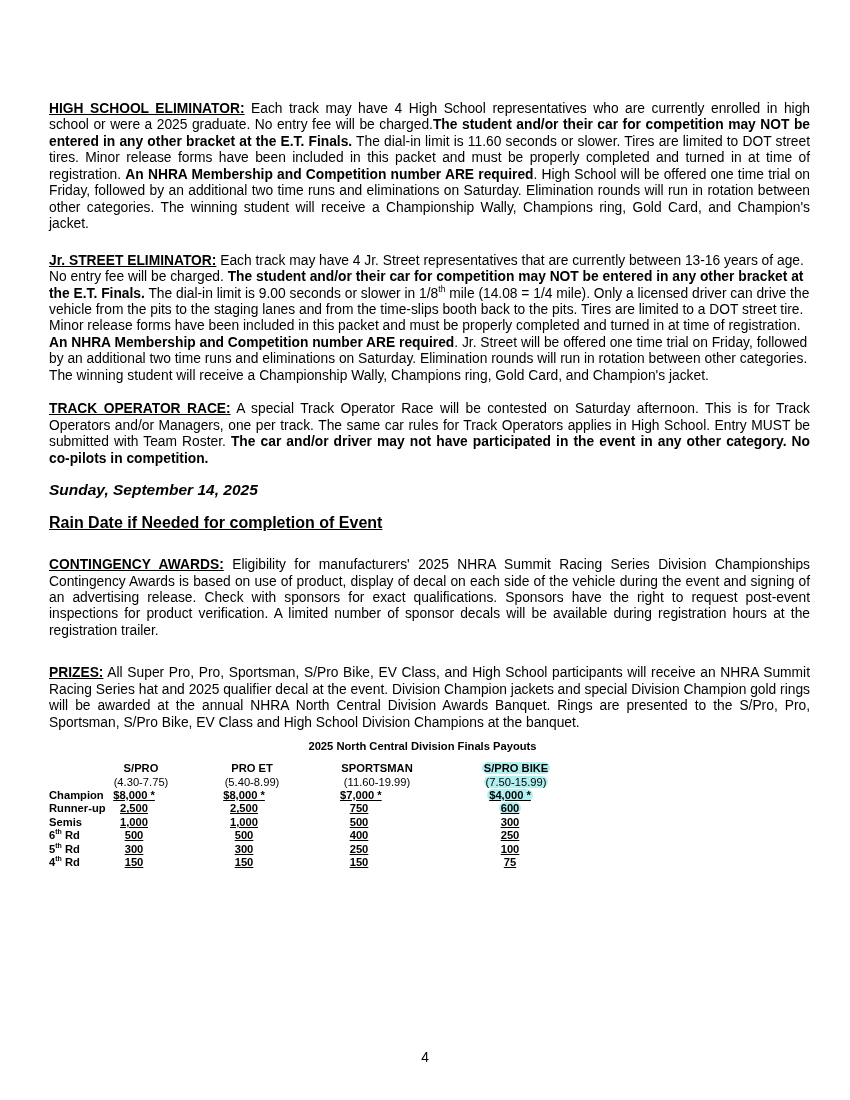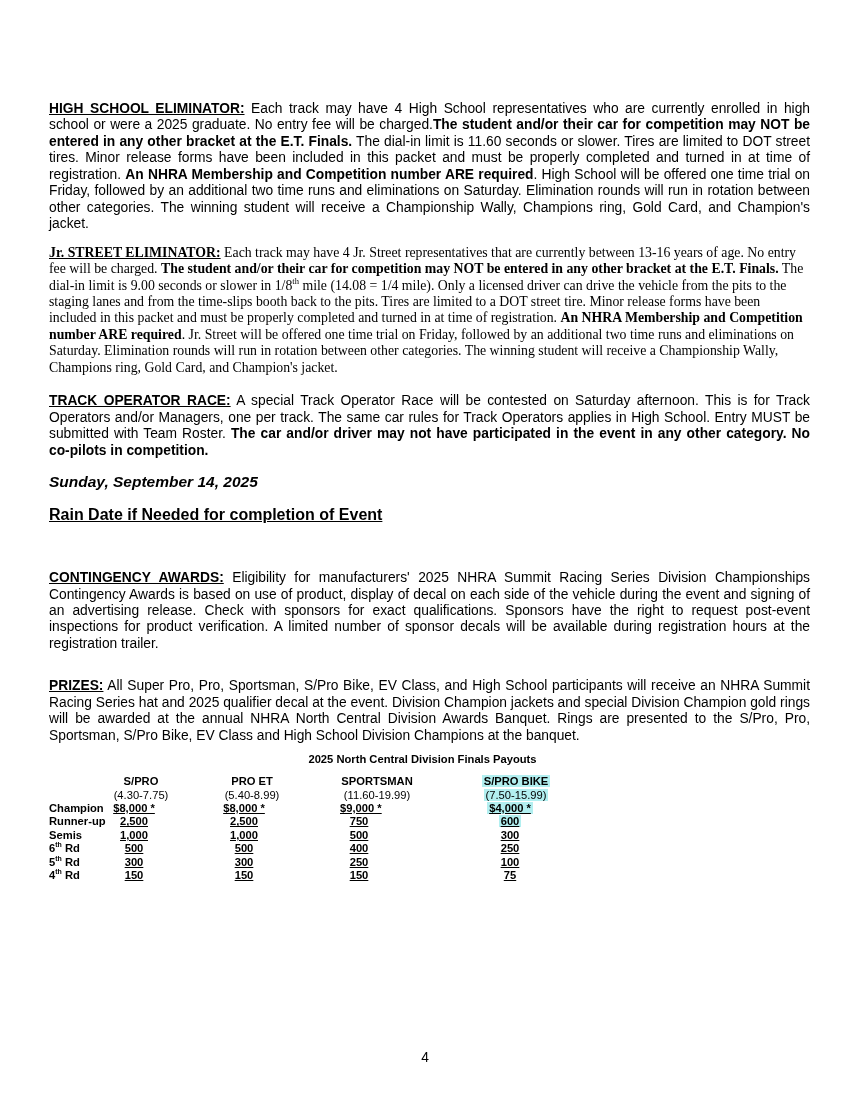--- a/index.html
+++ b/index.html
@@ -18,38 +18,38 @@
     font-size: 13.8px;
     line-height: 16.45px;
     margin: 0;
   }
   .justify { text-align: justify; }
   .left { text-align: left; }
   .b { font-weight: bold; }
   .u { text-decoration: underline; }
   sup { font-size: 0.62em; vertical-align: super; line-height: 0; }
 
-  #p2 { margin-top: 12px; font-family: Liberation Serif, serif; }
+  #p2 { margin-top: 20px; }
   #p3 { margin-top: 17px; }
 
   #sunday-heading {
     margin-top: 14px;
     font-size: 15.5px;
     font-weight: bold;
     font-style: italic;
     line-height: 18px;
   }
   #rain-date-heading {
     margin-top: 16px;
     font-size: 16px;
     font-weight: bold;
     text-decoration: underline;
     line-height: 16px;
   }
-  #contingency { margin-top: 47px; }
+  #contingency { margin-top: 26px; }
   #prizes { margin-top: 26px; }
 
   #payout-title {
     margin-top: 9px;
     padding-right: 14px;
     text-align: center;
     font-weight: bold;
     font-size: 11.2px;
     line-height: 13px;
   }
@@ -61,21 +61,21 @@
     line-height: 13.4px;
   }
   .cell { white-space: nowrap; }
   .lab { font-weight: bold; text-align: left; }
   .hcell { text-align: center; }
   .val { text-align: center; font-weight: bold; text-decoration: underline; }
   .v0 { padding-right: 14px; }
   .v1 { padding-right: 16px; }
   .v2 { padding-right: 36px; }
   .v3 { padding-right: 12px; }
-  .hl { background: var(--hl, #b2eff0); padding: 0 2px; }
+  .hl { background: var(--hl, #b2eff0); padding: 0 2px; border-radius: 6px; }
 
   #footnote {
     margin-top: 27px;
     margin-left: 156px;
     font-size: 11.5px;
     font-weight: bold;
     line-height: 14px;
   }
   #footnote .bullet { display: inline-block; width: 17px; }
 
@@ -130,21 +130,21 @@
           <div class="cell hcell"><span>(11.60-19.99)</span></div>
           <div class="cell"></div>
           <div class="cell hcell"><span class="hl">(7.50-15.99)</span></div>
         </div>
         <div class="prow">
           <div class="cell lab"><span>Champion</span></div>
           <div class="cell val v0"><span>$8,000 *</span></div>
           <div class="cell"></div>
           <div class="cell val v1"><span>$8,000 *</span></div>
           <div class="cell"></div>
-          <div class="cell val v2"><span>$9,000 *</span></div>
+          <div class="cell val v2"><span>$7,000 *</span></div>
           <div class="cell"></div>
           <div class="cell val v3"><span class="hl">$4,000 *</span></div>
         </div>
         <div class="prow">
           <div class="cell lab"><span>Runner-up</span></div>
           <div class="cell val v0"><span>2,500</span></div>
           <div class="cell"></div>
           <div class="cell val v1"><span>2,500</span></div>
           <div class="cell"></div>
           <div class="cell val v2"><span>750</span></div>

